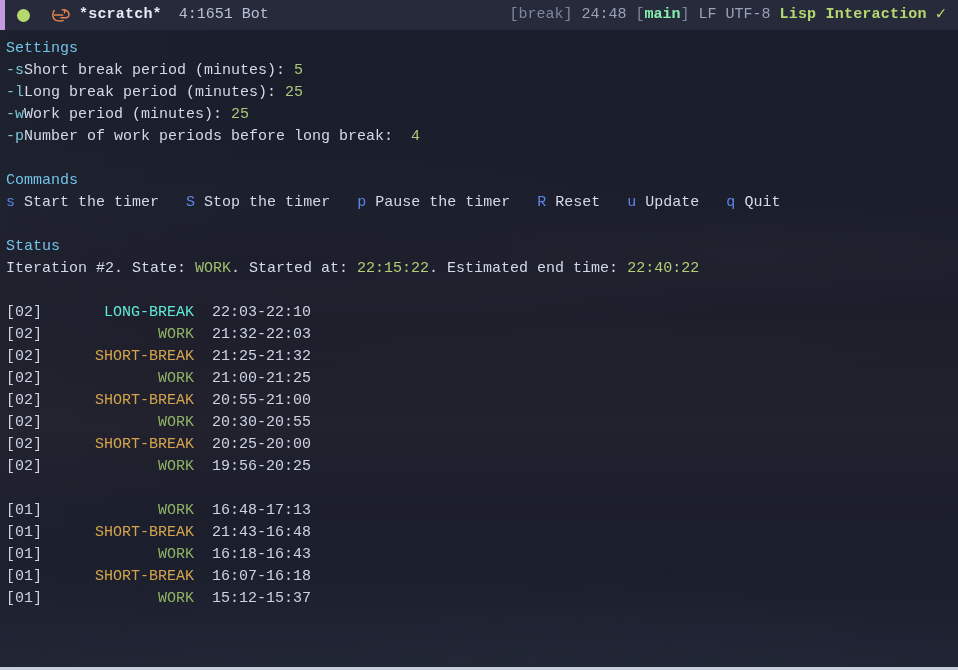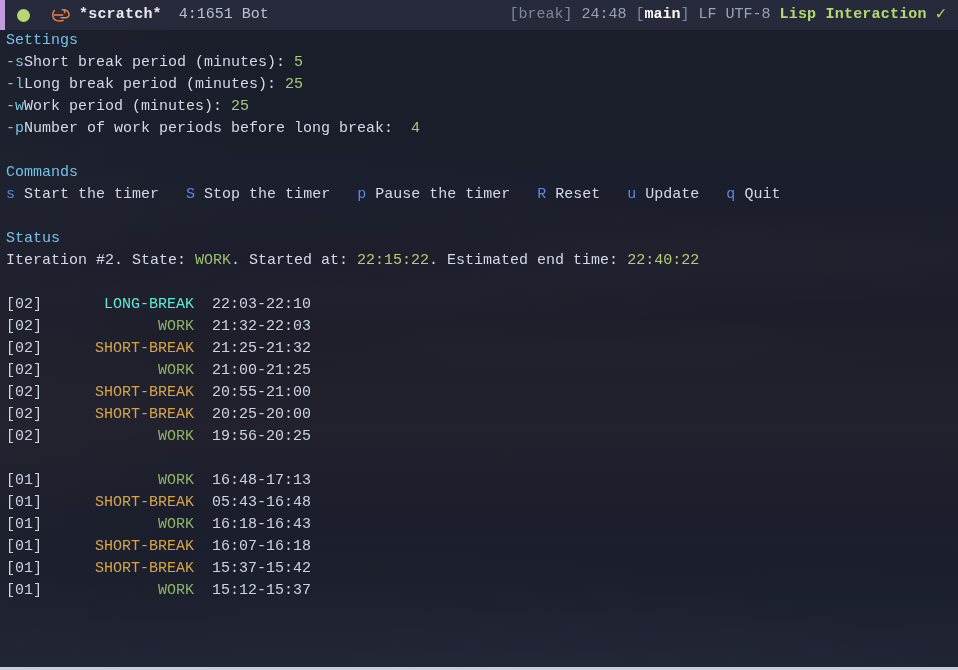--- a/index.html
+++ b/index.html
@@ -103,31 +103,31 @@
   #hdr-spacer { flex: 1 1 auto; }
   #hdr-right {
     flex: none;
     display: flex;
     align-items: center;
     margin-right: 12px;
   }
   #hdr-right > span { margin-left: 9px; }
   .hdr-dim { color: #7f879e; }
   .hdr-brkt { color: #7f879e; }
-  .hdr-branch { color: #ffffff; font-weight: bold; text-align: center; }
+  .hdr-branch { color: #86efac; font-weight: bold; text-align: center; }
   .hdr-plain { color: #9aa2b8; }
   #major-mode { color: #b5d96f; font-weight: bold; letter-spacing: 0.2px; }
   #check-icon { color: #b5d96f; font-size: 17px; }
 
   
   #buffer {
     position: absolute;
     top: 30px; left: 0; right: 0; bottom: 4px;
     z-index: 2;
-    padding: 0 0 0 6px;
+    padding: 8px 0 0 6px;
     overflow: hidden;
   }
   .line { height: 22px; white-space: pre; }
   .section-head { color: #74c2e8; }
   .opt-flag { color: #7cc5d8; }
   .opt-text { color: #d3d9e8; }
   .opt-val  { color: #aac97a; }
   .cmd-key  { color: #5b86e8; }
   .cmd-label{ color: #d3d9e8; }
   .plain    { color: #d3d9e8; }
@@ -205,27 +205,27 @@
     <div class="line"><span class="plain">Iteration #2. State: </span><span class="state-work">WORK</span><span class="plain">. Started at: </span><span class="time-val">22:15:22</span><span class="plain">. Estimated end time: </span><span class="time-val">22:40:22</span></div>
 
     <div class="blank-line"></div>
 
     <div id="history-body">
         <div class="hist-row"><span class="h-iter">[02]</span><span class="h-kind kind-LONG-BREAK">LONG-BREAK</span><span class="h-range">22:03-22:10</span></div>
         <div class="hist-row"><span class="h-iter">[02]</span><span class="h-kind kind-WORK">WORK</span><span class="h-range">21:32-22:03</span></div>
         <div class="hist-row"><span class="h-iter">[02]</span><span class="h-kind kind-SHORT-BREAK">SHORT-BREAK</span><span class="h-range">21:25-21:32</span></div>
         <div class="hist-row"><span class="h-iter">[02]</span><span class="h-kind kind-WORK">WORK</span><span class="h-range">21:00-21:25</span></div>
         <div class="hist-row"><span class="h-iter">[02]</span><span class="h-kind kind-SHORT-BREAK">SHORT-BREAK</span><span class="h-range">20:55-21:00</span></div>
+        <div class="hist-row"><span class="h-iter">[02]</span><span class="h-kind kind-WORK">WORK</span><span class="h-range">20:30-20:55</span></div>
         <div class="hist-row"><span class="h-iter">[02]</span><span class="h-kind kind-SHORT-BREAK">SHORT-BREAK</span><span class="h-range">20:25-20:00</span></div>
         <div class="hist-row"><span class="h-iter">[02]</span><span class="h-kind kind-WORK">WORK</span><span class="h-range">19:56-20:25</span></div>
         <div class="blank-line"></div>
         <div class="hist-row"><span class="h-iter">[01]</span><span class="h-kind kind-WORK">WORK</span><span class="h-range">16:48-17:13</span></div>
-        <div class="hist-row"><span class="h-iter">[01]</span><span class="h-kind kind-SHORT-BREAK">SHORT-BREAK</span><span class="h-range">05:43-16:48</span></div>
+        <div class="hist-row"><span class="h-iter">[01]</span><span class="h-kind kind-SHORT-BREAK">SHORT-BREAK</span><span class="h-range">21:43-16:48</span></div>
         <div class="hist-row"><span class="h-iter">[01]</span><span class="h-kind kind-WORK">WORK</span><span class="h-range">16:18-16:43</span></div>
         <div class="hist-row"><span class="h-iter">[01]</span><span class="h-kind kind-SHORT-BREAK">SHORT-BREAK</span><span class="h-range">16:07-16:18</span></div>
-        <div class="hist-row"><span class="h-iter">[01]</span><span class="h-kind kind-SHORT-BREAK">SHORT-BREAK</span><span class="h-range">15:37-15:42</span></div>
         <div class="hist-row"><span class="h-iter">[01]</span><span class="h-kind kind-WORK">WORK</span><span class="h-range">15:12-15:37</span></div>
       </div>
 
   </div>
 
   <div id="bottom-rule"></div>
 </div>
 
 </body></html>

